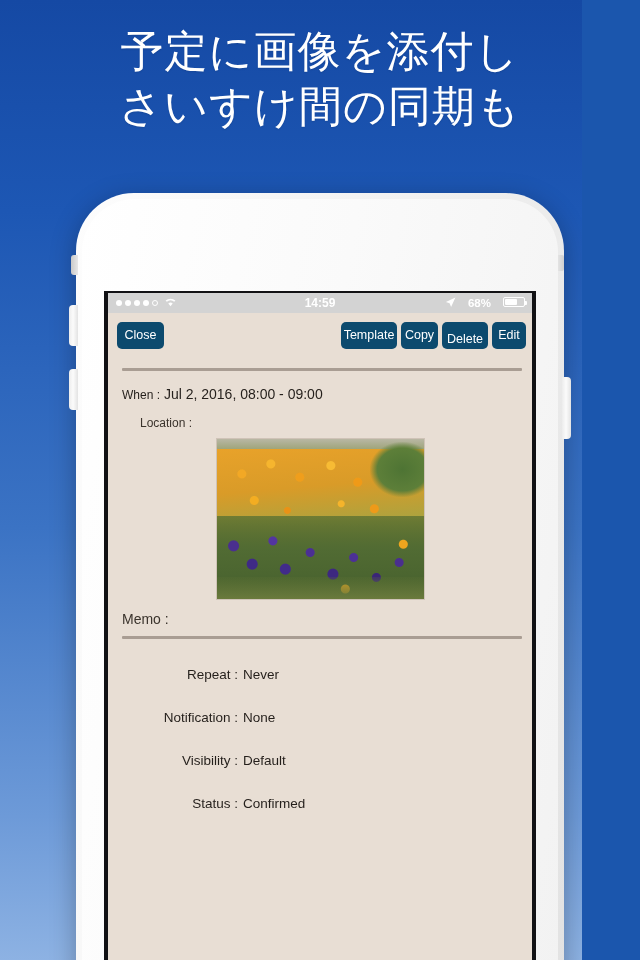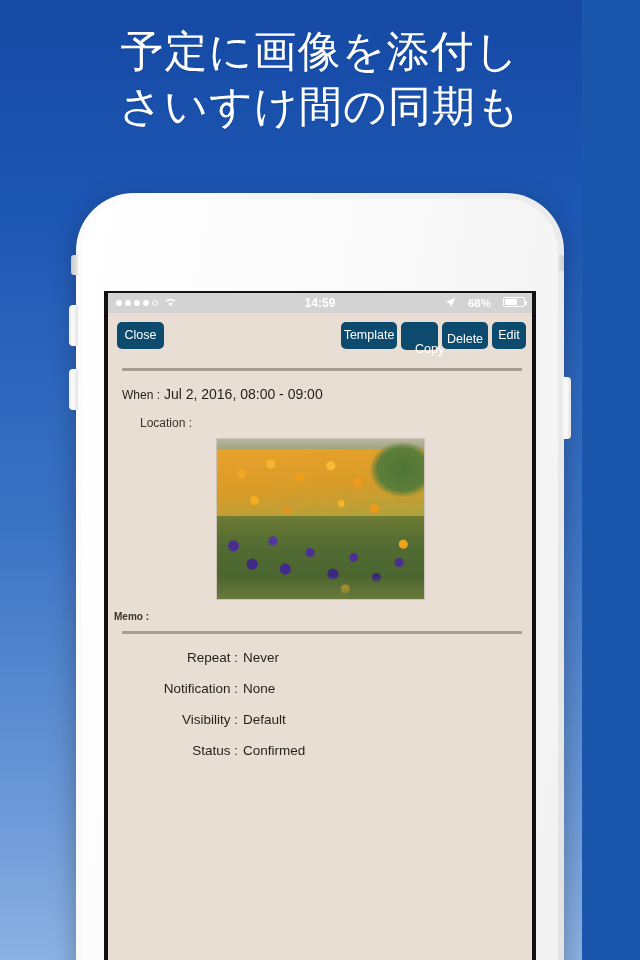--- a/index.html
+++ b/index.html
@@ -83,21 +83,21 @@
 
   
   .toolbar{position:relative;height:44px;background:#e8ded4;}
   .tbtn{
     position:absolute;top:9px;background:#0c4a6e;color:#fff;border:none;
     border-radius:5px;font-size:12.5px;font-family:"Liberation Sans",sans-serif;
     padding:0 8px;height:27px;line-height:27px;cursor:pointer;
   }
   .tbtn.close{left:9px;width:47px;text-align:center;padding:0;}
   .tbtn.template{right:135px;width:56px;text-align:center;padding:0;}
-  .tbtn.copy{right:94px;width:37px;text-align:center;padding:14px;}
+  .tbtn.copy{right:94px;width:37px;text-align:center;padding:0;}
   .tbtn.delete{right:44px;width:46px;text-align:center;padding:4px;}
   .tbtn.edit{right:6px;width:34px;text-align:center;padding:0;}
 
   
   .cal-row{display:flex;align-items:center;padding:8px 0 0 14px;}
   .cal-dot{width:16px;height:16px;border-radius:50%;background:#18bd72;flex:none;}
   .cal-name{margin-left:14px;font-size:14.5px;color:#2a2722;}
 
   .title{
     padding:12px 0 0 18px;font-size:22px;color:#25221e;font-weight:400;
@@ -145,24 +145,24 @@
        radial-gradient(circle at 56% 70%, #3d2880 0 5px, transparent 6px),
        radial-gradient(circle at 66% 50%, #4c3096 0 4px, transparent 5px),
        radial-gradient(circle at 77% 74%, #3a2578 0 4px, transparent 5px),
        radial-gradient(circle at 88% 56%, #4a2f8e 0 4px, transparent 5px),
        radial-gradient(circle at 62% 88%, #f0a81f 0 4px, transparent 5px),
        radial-gradient(circle at 90% 34%, #eda51e 0 4px, transparent 5px),
        linear-gradient(180deg,rgba(86,106,46,.6) 0%,#516b33 40%,#46602d 100%);}
   .ph-grass{position:absolute;left:0;bottom:0;width:100%;height:14%;
      background:linear-gradient(180deg,rgba(92,112,50,.2),#6a7a3c);}
 
-  .memo{padding:11px 0 0 6px;font-size:10px;color:#3a332c;font-weight:bold;}
+  .memo{padding:11px 0 0 14px;font-size:14px;color:#3a332c;}
   .rule2{height:3px;background:#a99d93;margin:9px 10px 0 14px;border-radius:1px;}
 
-  .kv{display:flex;font-size:13.5px;color:#241f1b;padding-top:16px;}
+  .kv{display:flex;font-size:13.5px;color:#241f1b;padding-top:28px;}
   .kv .k{width:116px;text-align:right;}
   .kv .v{padding-left:5px;}
   .kv-list{padding-left:14px;}
 
   .fill{height:130px;}
 </style>
 </head>
 <body>
 
 <div id="stage">

